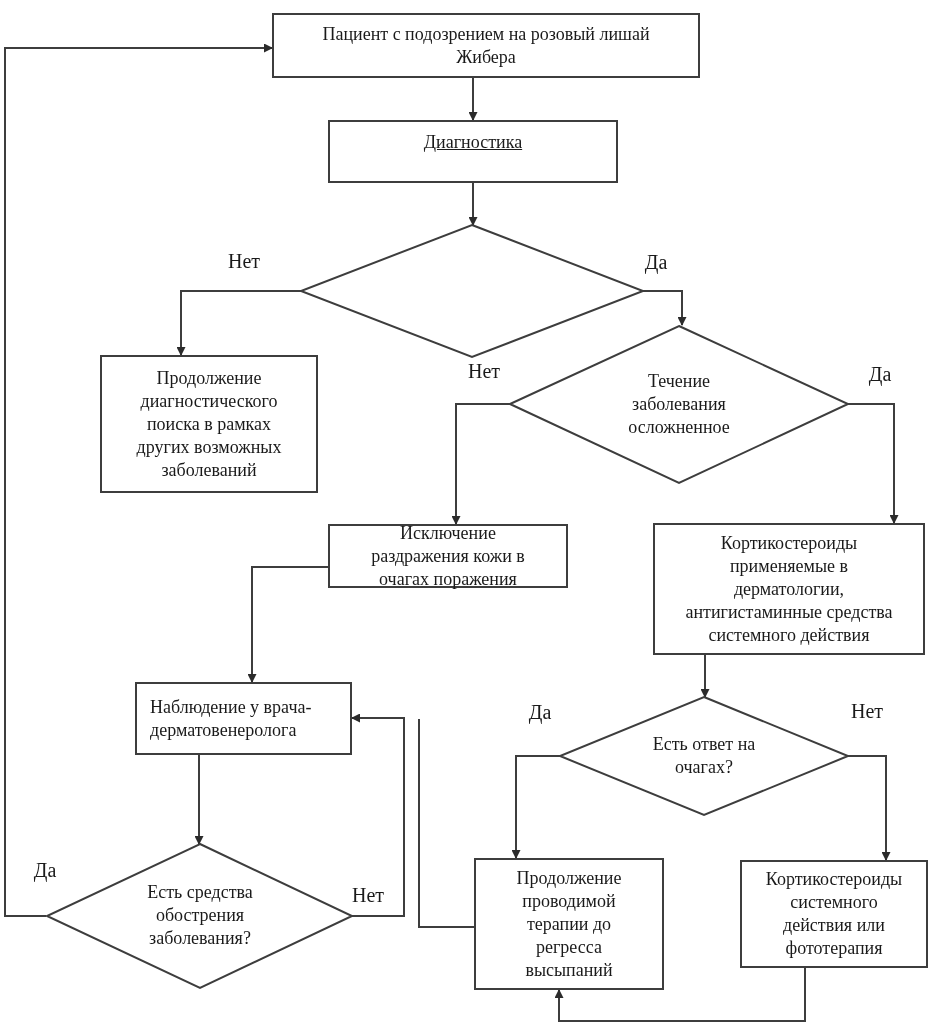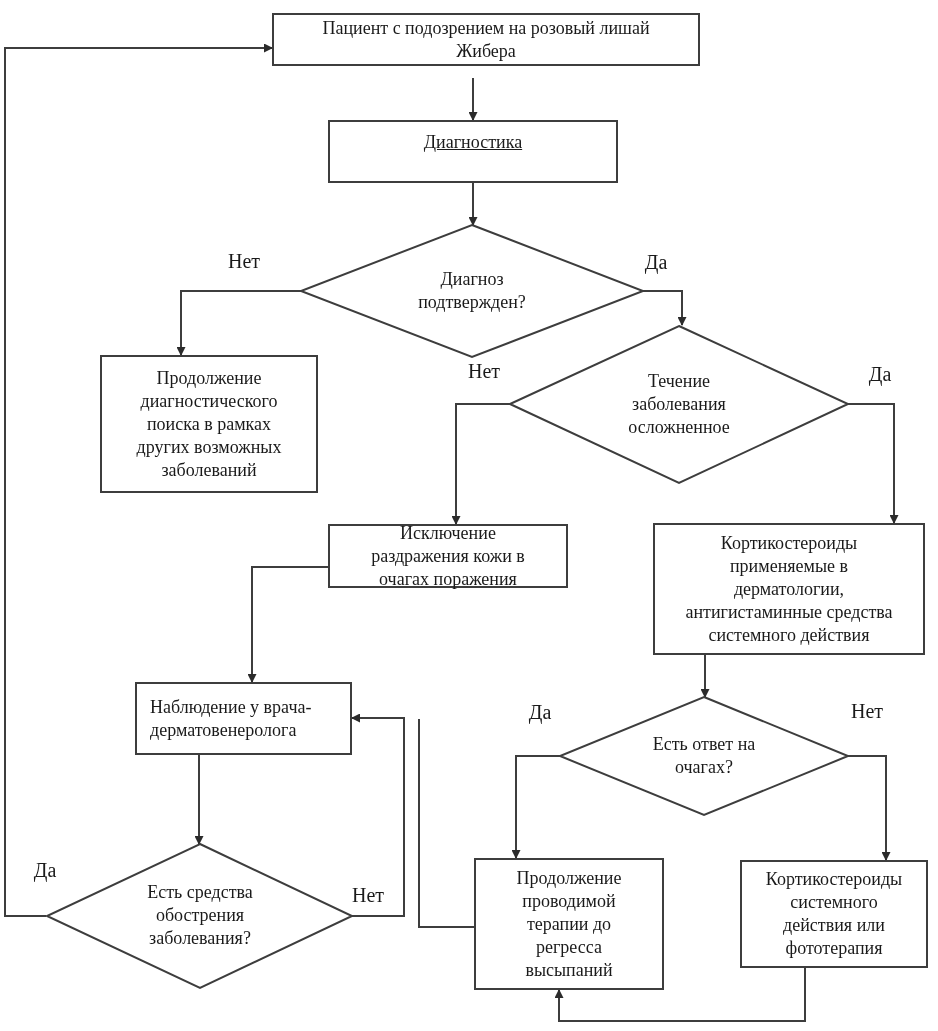--- a/index.html
+++ b/index.html
@@ -83,21 +83,21 @@
       <path d="M352 916 H404 V718 H352" marker-end="url(#arr)"></path>
       <path d="M474 927 H419 V719"></path>
       <path d="M805 968 V1021 H559 V990" marker-end="url(#arr)"></path>
       <polygon points="472,225 643,291 472,357 301,291" fill="#ffffff"></polygon>
       <polygon points="679,326 848,404 679,483 510,404" fill="#ffffff"></polygon>
       <polygon points="704,697 848,756 704,815 560,756" fill="#ffffff"></polygon>
       <polygon points="200,844 352,916 200,988 47,916" fill="#ffffff"></polygon>
     </g>
   </svg>
 
-  <div class="node" style="left:272px; top:13px; width:428px; height:53px;">Пациент с подозрением на розовый лишай
+  <div class="node" style="left:272px; top:13px; width:428px; height:65px;">Пациент с подозрением на розовый лишай
 Жибера</div>
 
   <div class="node top-text" style="left:328px; top:120px; width:290px; height:63px;text-decoration:underline;">Диагностика</div>
 
   <div class="node" style="left:100px; top:355px; width:218px; height:138px;">Продолжение
 диагностического
 поиска в рамках
 других возможных
 заболеваний</div>
 
@@ -118,22 +118,20 @@
 проводимой
 терапии до
 регресса
 высыпаний</div>
 
   <div class="node" style="left:740px; top:860px; width:188px; height:108px;">Кортикостероиды
 системного
 действия или
 фототерапия</div>
 
-  <div class="diamond-label" style="left:372px; top:268px;">Диагноз
-подтвержден?</div>
 
   <div class="diamond-label" style="left:579px; top:370px;">Течение
 заболевания
 осложненное</div>
 
   <div class="diamond-label" style="left:604px; top:733px;">Есть ответ на
 очагах?</div>
 
   <div class="diamond-label" style="left:100px; top:881px;">Есть средства
 обострения

